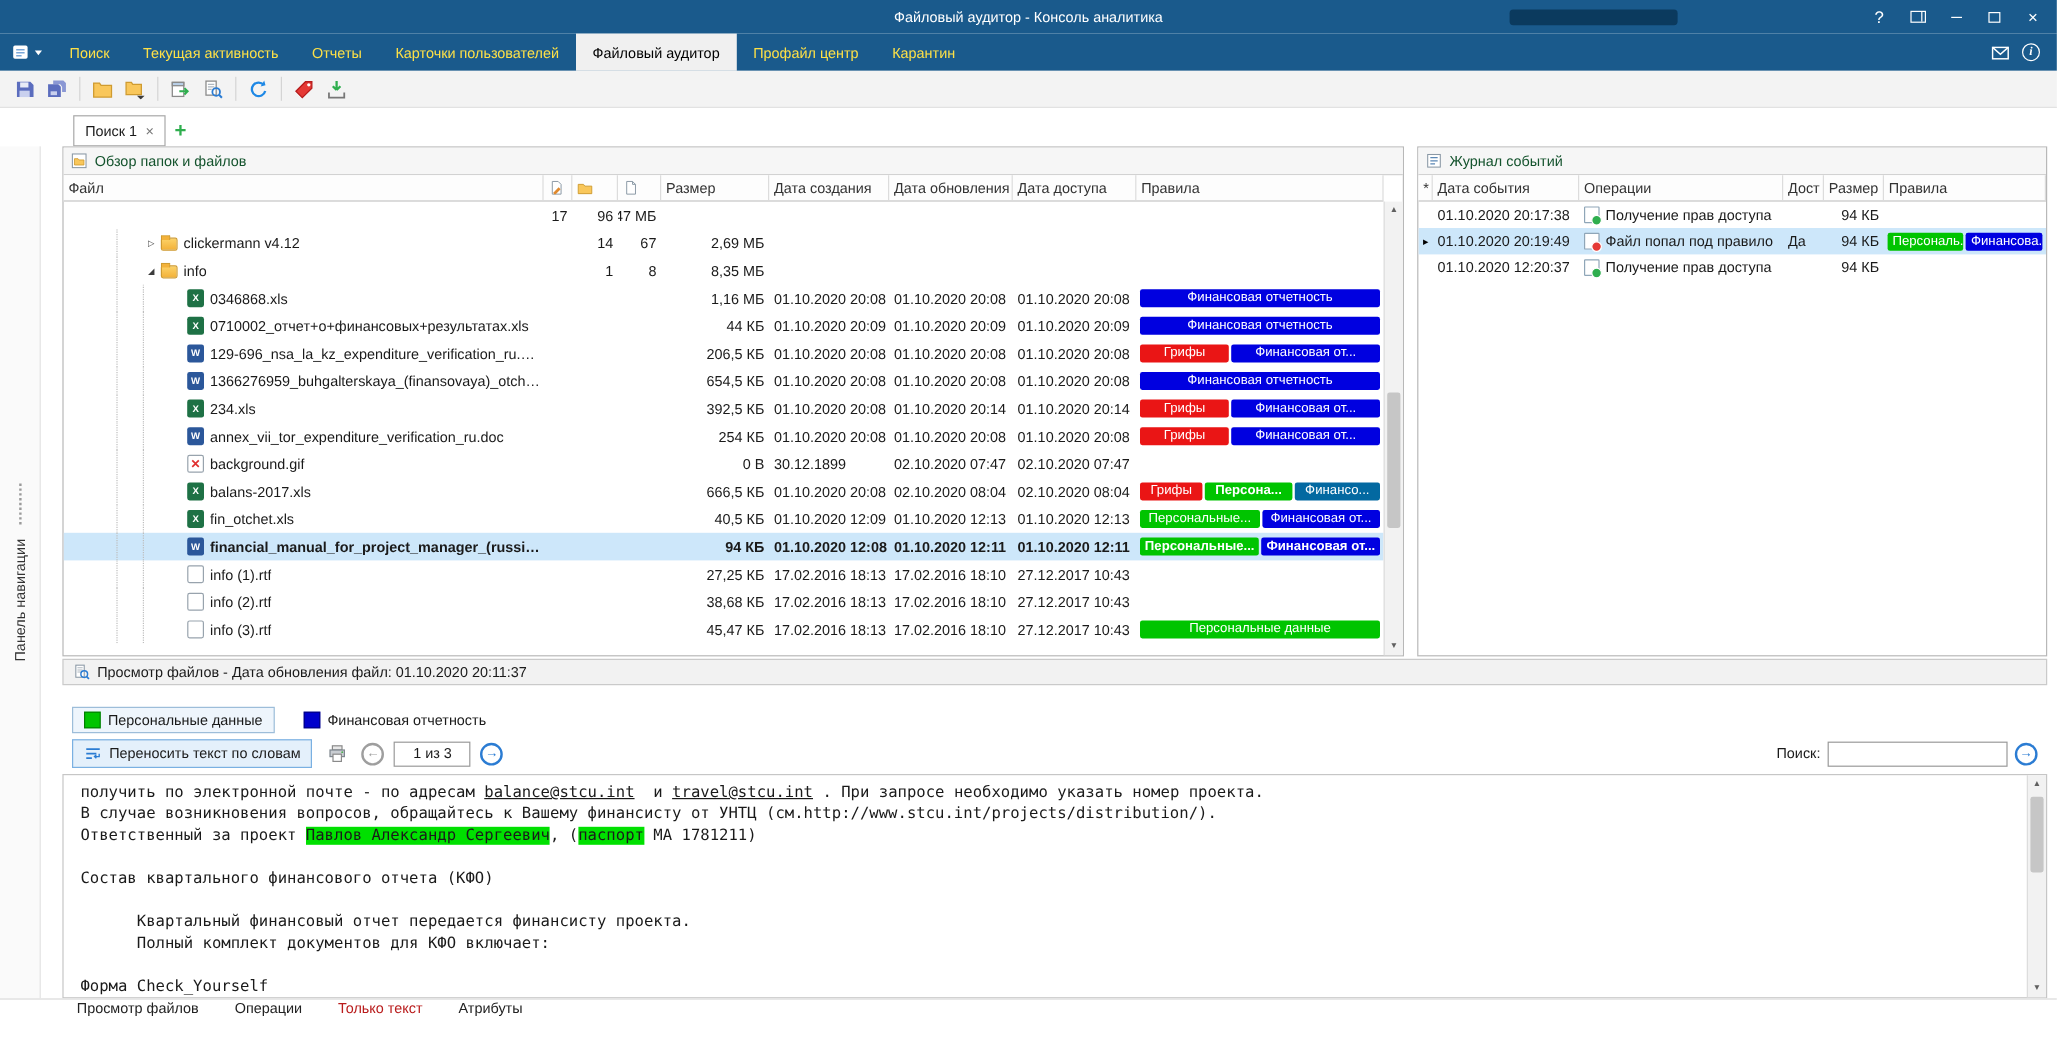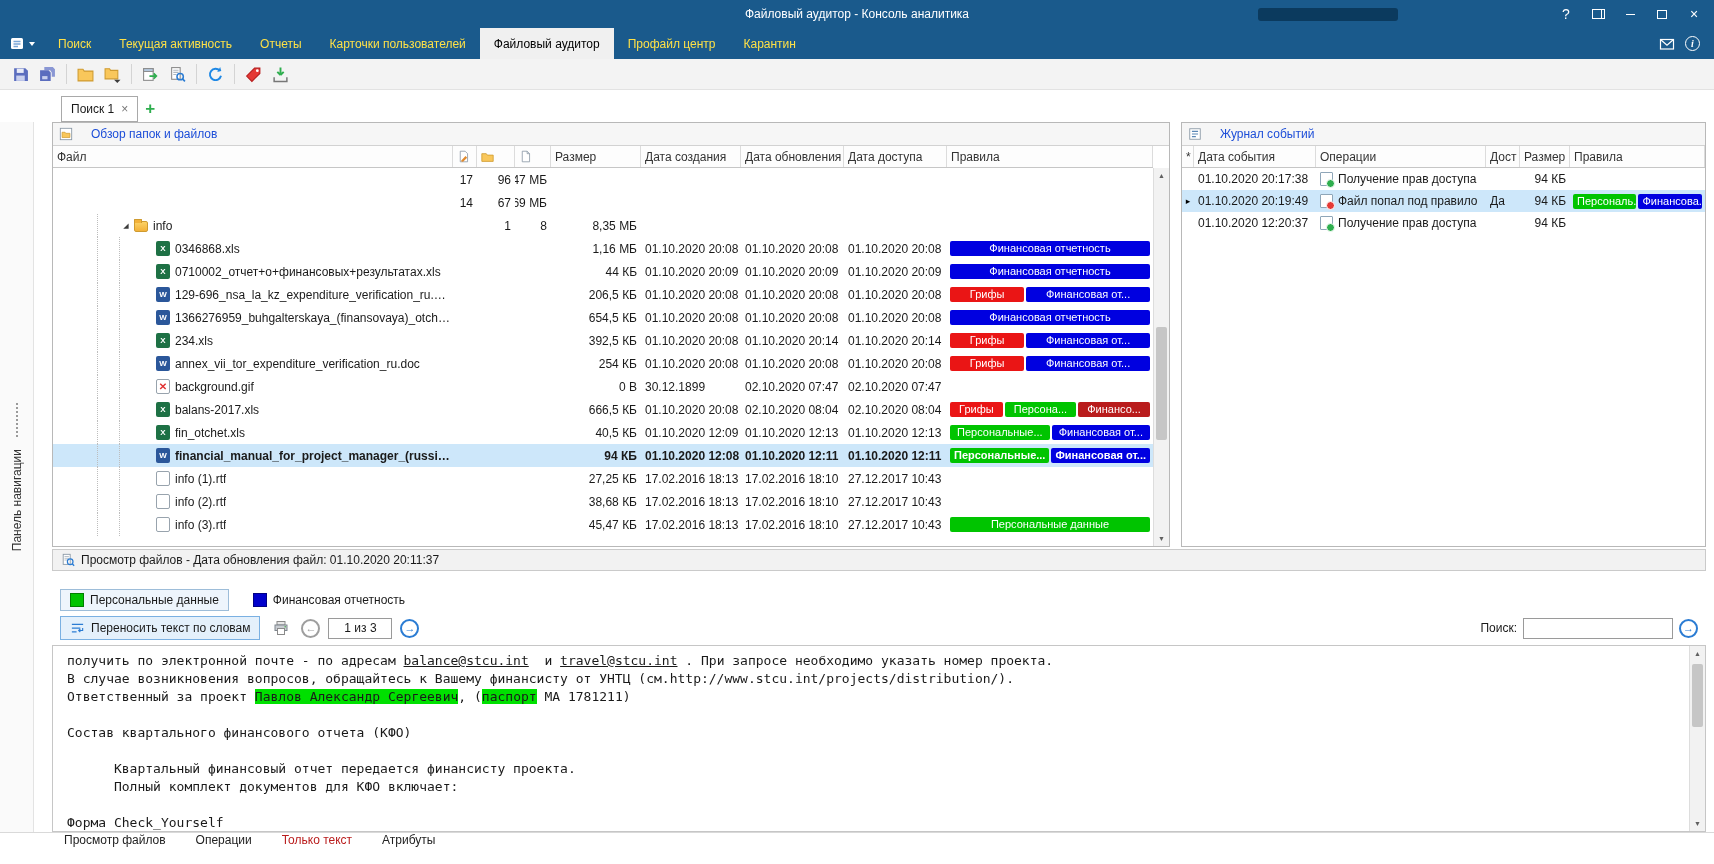--- a/index.html
+++ b/index.html
@@ -43,21 +43,21 @@
 
   
   #navstrip{position:absolute;left:0;top:122px;width:34px;height:710px;background:#fafafa;border-right:1px solid #e3e3e3;display:flex;flex-direction:column;align-items:center;justify-content:center}
   .grip{height:34px;width:0;border-left:2px dotted #9a9a9a;margin-bottom:12px}
   .navlabel{writing-mode:vertical-rl;transform:rotate(180deg);font-size:12px;color:#333}
 
   
   .panel{position:absolute;top:122px;height:425px;border:1px solid #b8b8b8;background:#fff}
   #left-panel{left:52px;width:1118px}
   #right-panel{left:1181px;width:525px}
-  .caption{height:23px;background:#f6f6f6;border-bottom:1px solid #d2d2d2;display:flex;align-items:center;gap:18px;padding-left:6px;color:#1d4ed8}
+  .caption{height:23px;background:#f6f6f6;border-bottom:1px solid #d2d2d2;display:flex;align-items:center;gap:6px;padding-left:6px;color:#14532d}
   .caption .svgic{width:14px;height:14px}
 
   .fgrid{display:grid;grid-template-columns:400px 24px 38px 36px 90px 100px 103px 103px 1fr}
   .egrid{display:grid;grid-template-columns:12px 122px 170px 34px 50px 1fr}
   .thead{position:absolute;top:23px;left:0;height:22px;background:#fdfdfd;border-bottom:1px solid #c6c6c6}
   #file-head{right:16px}
   #event-head{right:0}
   .hcell{display:flex;align-items:center;padding:0 4px;border-right:1px solid #dcdcdc;color:#333;overflow:hidden;white-space:nowrap}
   .hcell .svgic{width:13px;height:13px}
   #file-rows{position:absolute;top:45px;left:0;right:16px;bottom:0;overflow:hidden}
@@ -318,20 +318,26 @@
         <div class="fc"></div>
         <div class="fc num">17</div>
         <div class="fc num">96</div>
         <div class="fc num">18,47 МБ</div>
         <div class="fc"></div>
         <div class="fc"></div>
         <div class="fc"></div>
         <div class="fc rules"></div>
       </div>
       <div class="frow fgrid">
+        <div class="fc name">
+          <span class="guide"></span>
+          <span class="arrow">▷</span>
+          <span class="fi folder"></span>
+          <span class="flabel">clickermann v4.12</span>
+        </div>
         <div class="fc"></div>
         <div class="fc num">14</div>
         <div class="fc num">67</div>
         <div class="fc num">2,69 МБ</div>
         <div class="fc"></div>
         <div class="fc"></div>
         <div class="fc"></div>
         <div class="fc rules"></div>
       </div>
       <div class="frow fgrid">
@@ -494,22 +500,22 @@
         </div>
         <div class="fc"></div>
         <div class="fc num"></div>
         <div class="fc num"></div>
         <div class="fc num">666,5 КБ</div>
         <div class="fc">01.10.2020 20:08</div>
         <div class="fc">02.10.2020 08:04</div>
         <div class="fc">02.10.2020 08:04</div>
         <div class="fc rules">
           <span class="chip" style="background: rgb(234, 21, 21);">Грифы</span>
-          <span class="chip" style="background: rgb(0, 196, 0);">Персона...</span>
-          <span class="chip" style="background: #b91c1c;">Финансо...</span>
+          <span class="chip" style="background: rgb(0, 196, 0); font-weight: bold;">Персона...</span>
+          <span class="chip" style="background: #0369a1;">Финансо...</span>
         </div>
       </div>
       <div class="frow fgrid">
         <div class="fc name">
           <span class="guide"></span>
           <span class="guide"></span>
           <span class="arrow"></span>
           <span class="fi xls">X</span>
           <span class="flabel">fin_otchet.xls</span>
         </div>

